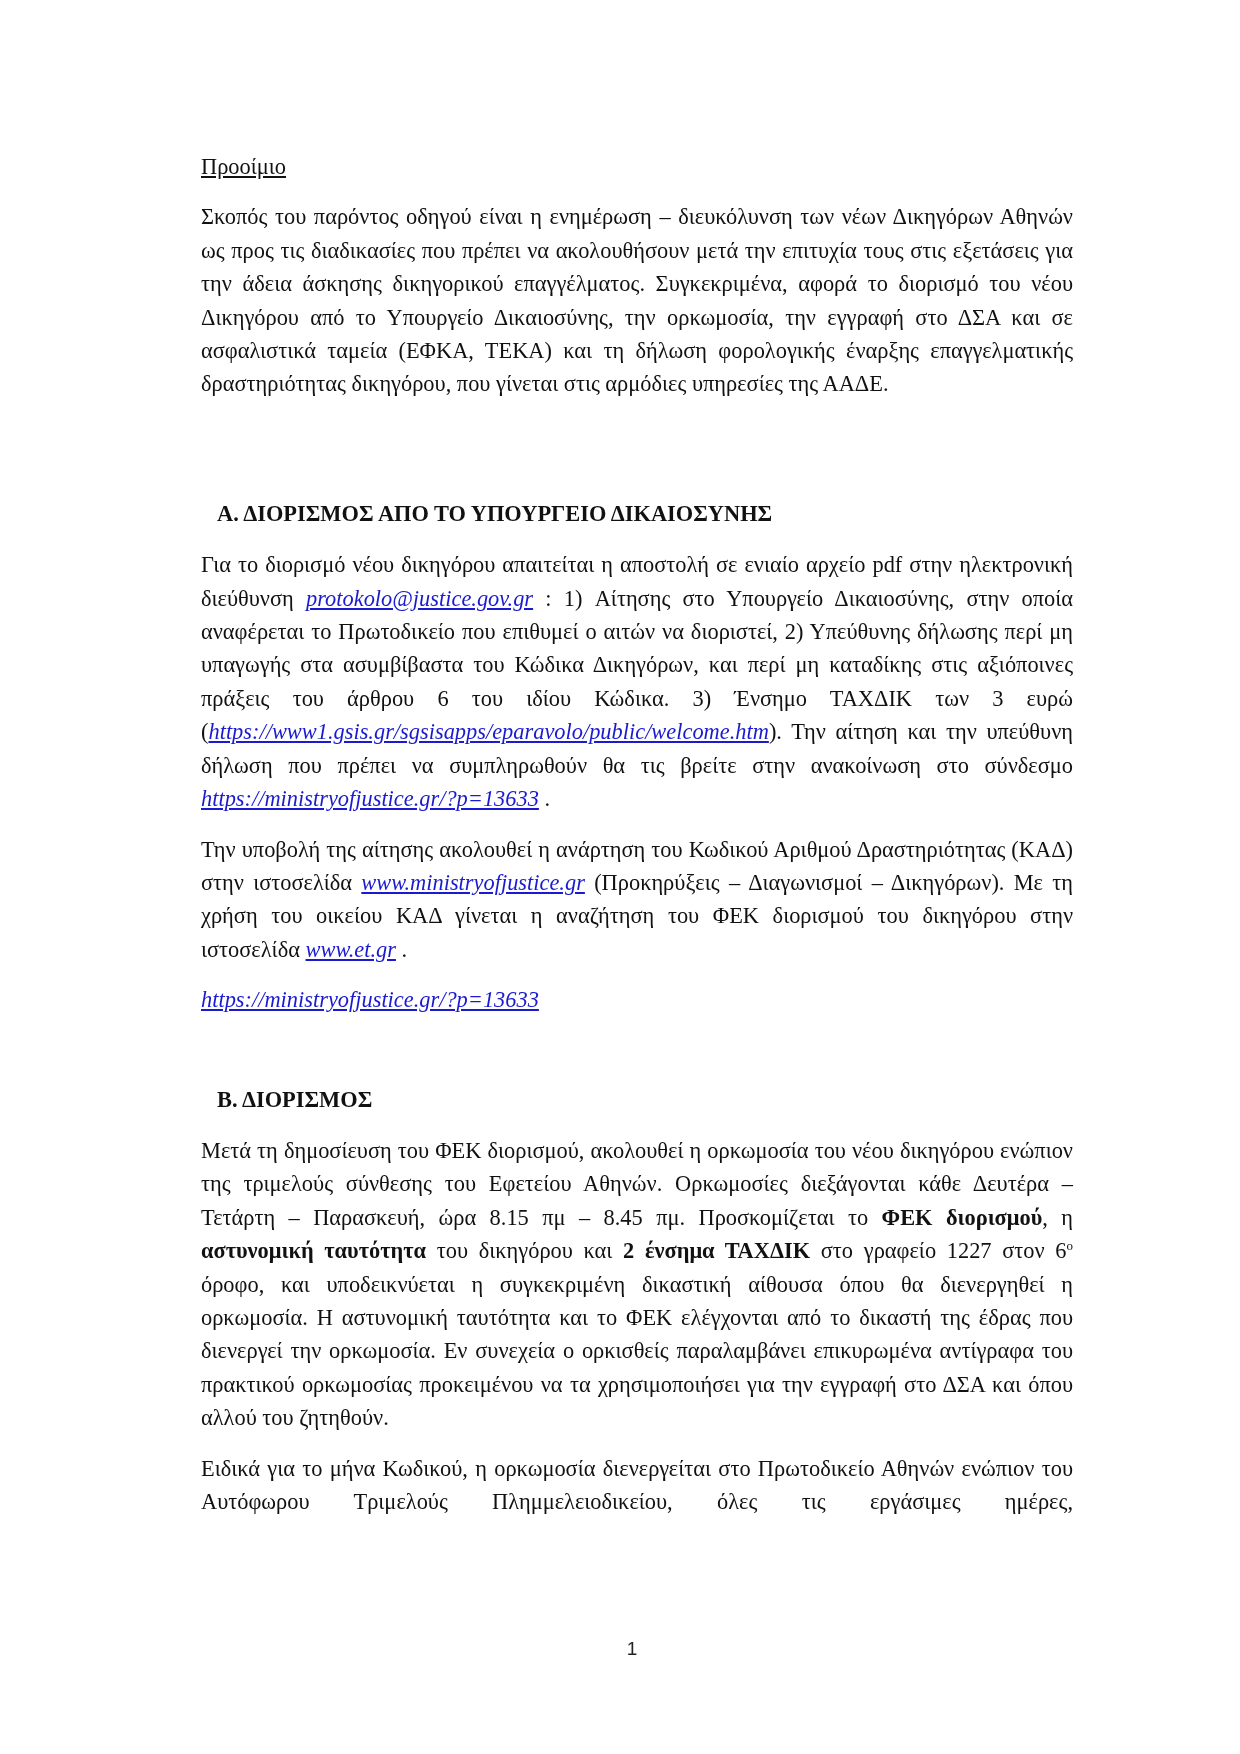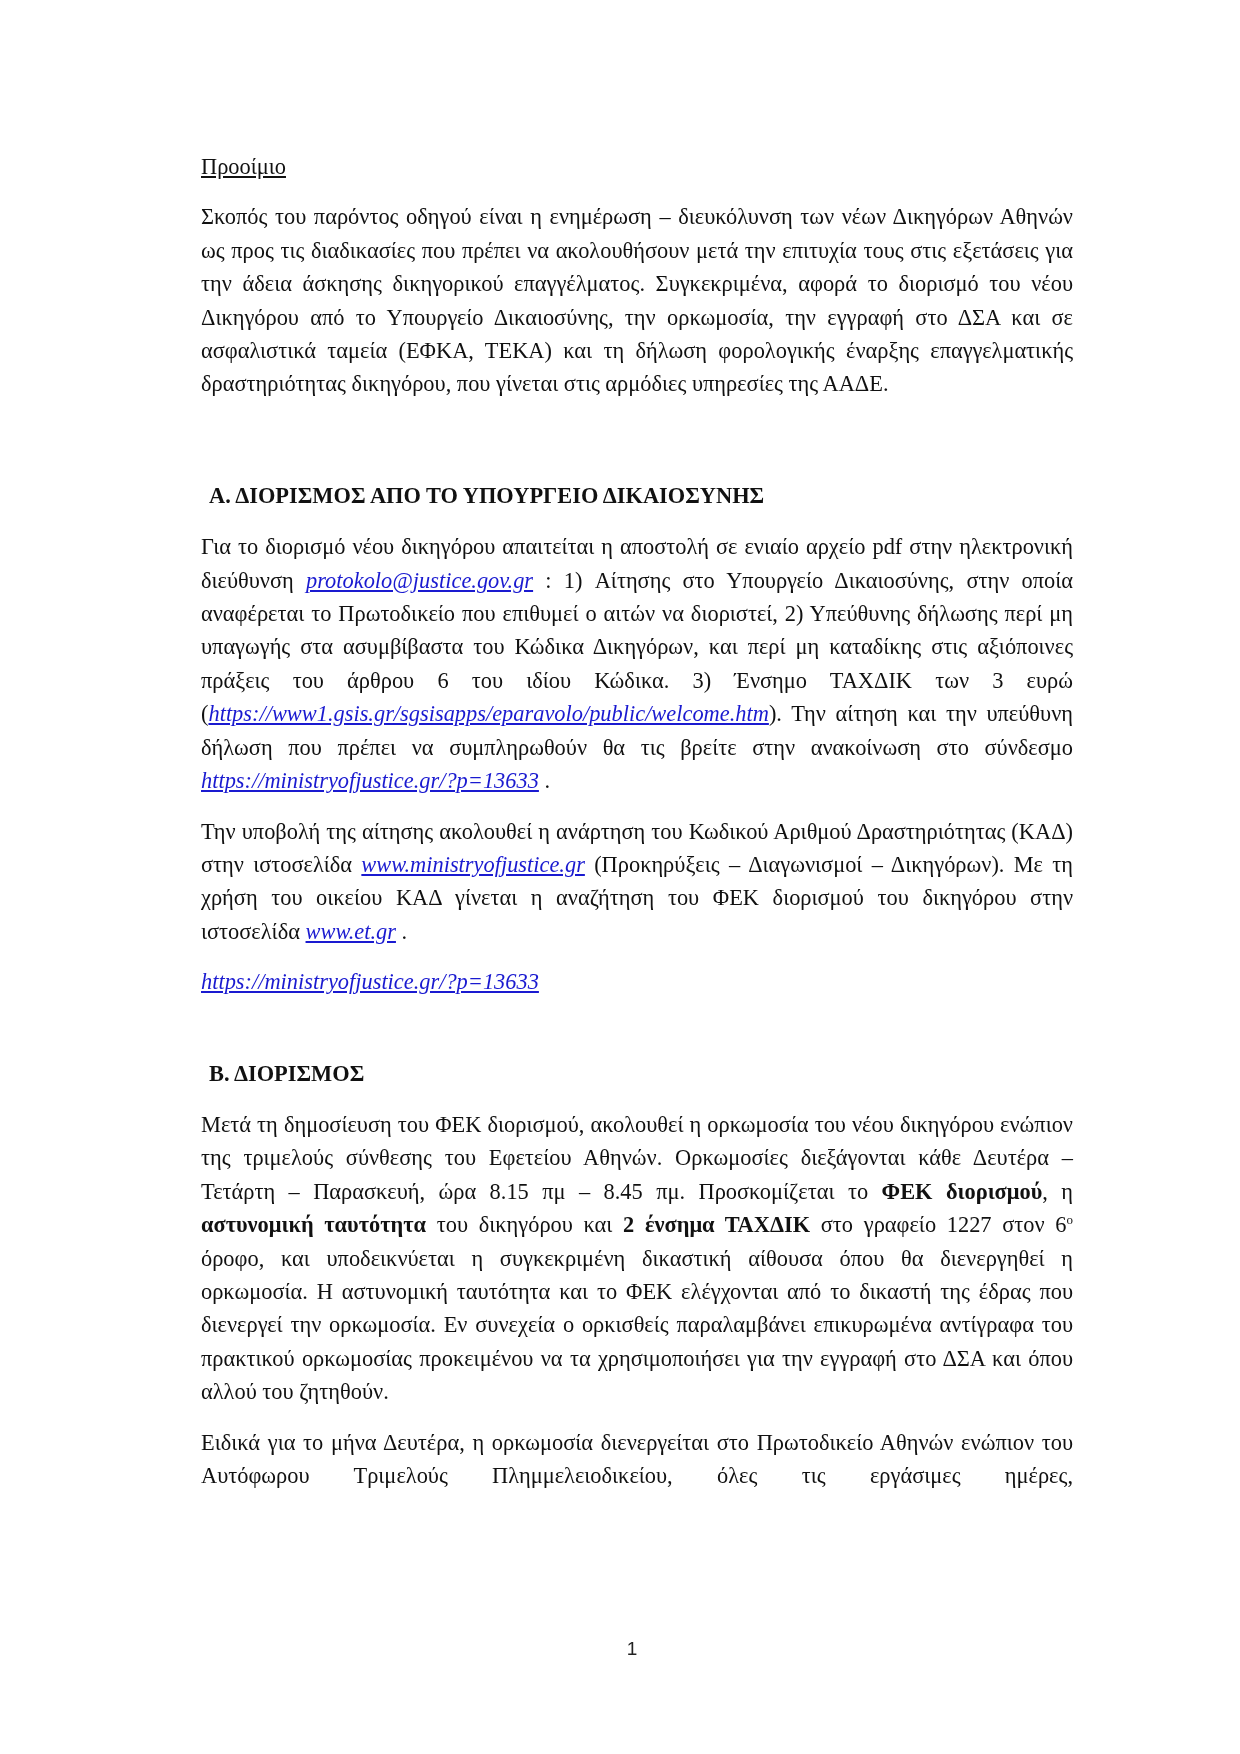--- a/index.html
+++ b/index.html
@@ -8,22 +8,22 @@
     position: absolute; left: 12px; top: 0; width: 1240px; height: 1378px;
     font-family: "Liberation Serif", "DejaVu Serif", serif;
     color: #111111;
   }
   .content {
     position: absolute; left: 189px; top: 150px; width: 872px;
     font-size: 22.4px; line-height: 33.4px;
   }
   p { margin: 0; text-align: justify; }
   .intro-title { text-decoration: underline; margin-bottom: 17px; }
-  .h { font-weight: bold; margin: 8px; }
-  .p1 { margin-bottom: 4px; }
+  .h { font-weight: bold; margin: 16px; }
+  .p1 { margin-bottom: 14px; }
   .gap-a { height: 66px; }
   .sec-a-title { margin-bottom: 18px; }
   .para { margin-bottom: 17px; }
   a, .link { color: #1a1ad0; text-decoration: underline; font-style: italic; }
   b { font-weight: bold; margin-top: 17px; }
   .spread { text-align-last: justify; }
   .gap-b { height: 50px; }
   .page-number {
     position: absolute; left: 0; width: 1240px; top: 1638px; text-align: center;
     font-family: "Liberation Sans", "DejaVu Sans", sans-serif; font-size: 19px; color: #222;
@@ -48,17 +48,17 @@
     <p class="para"><span>Την υποβολή της αίτησης ακολουθεί η ανάρτηση του Κωδικού Αριθμού Δραστηριότητας (ΚΑΔ) στην ιστοσελίδα </span><a class="link">www.ministryofjustice.gr</a><span>  (Προκηρύξεις – Διαγωνισμοί – Δικηγόρων). Με τη χρήση του οικείου ΚΑΔ γίνεται η αναζήτηση του ΦΕΚ διορισμού του δικηγόρου στην ιστοσελίδα </span><a class="link">www.et.gr</a><span> .</span></p>
 
     <p><a class="link">https://ministryofjustice.gr/?p=13633</a></p>
 
     <div class="gap-b"></div>
 
     <p class="h sec-a-title">Β. ΔΙΟΡΙΣΜΟΣ</p>
 
     <p class="para"><span>Μετά τη δημοσίευση του ΦΕΚ διορισμού, ακολουθεί η ορκωμοσία του νέου δικηγόρου ενώπιον της τριμελούς σύνθεσης του Εφετείου Αθηνών. Ορκωμοσίες διεξάγονται κάθε Δευτέρα – Τετάρτη – Παρασκευή, ώρα 8.15 πμ – 8.45 πμ. Προσκομίζεται το </span><b>ΦΕΚ διορισμού</b><span>, η </span><b>αστυνομική ταυτότητα</b><span> του δικηγόρου και </span><b>2 ένσημα ΤΑΧΔΙΚ</b><span> στο γραφείο 1227 στον 6</span><sup>ο</sup><span> όροφο, και υποδεικνύεται η συγκεκριμένη δικαστική αίθουσα όπου θα διενεργηθεί η ορκωμοσία. Η αστυνομική ταυτότητα και το ΦΕΚ ελέγχονται από το δικαστή της έδρας που διενεργεί την ορκωμοσία. Εν συνεχεία ο ορκισθείς παραλαμβάνει επικυρωμένα αντίγραφα του πρακτικού ορκωμοσίας προκειμένου να τα χρησιμοποιήσει για την εγγραφή στο ΔΣΑ και όπου αλλού του ζητηθούν.</span></p>
 
-    <p class="spread">Ειδικά για το μήνα Δευτέρα, η ορκωμοσία διενεργείται στο Πρωτοδικείο Αθηνών ενώπιον του Αυτόφωρου Τριμελούς Πλημμελειοδικείου, όλες τις εργάσιμες ημέρες,</p>
+    <p class="spread">Ειδικά για το μήνα Κωδικού, η ορκωμοσία διενεργείται στο Πρωτοδικείο Αθηνών ενώπιον του Αυτόφωρου Τριμελούς Πλημμελειοδικείου, όλες τις εργάσιμες ημέρες,</p>
   </div>
 
   <div class="page-number">1</div>
 </div>
 
 </body></html>

